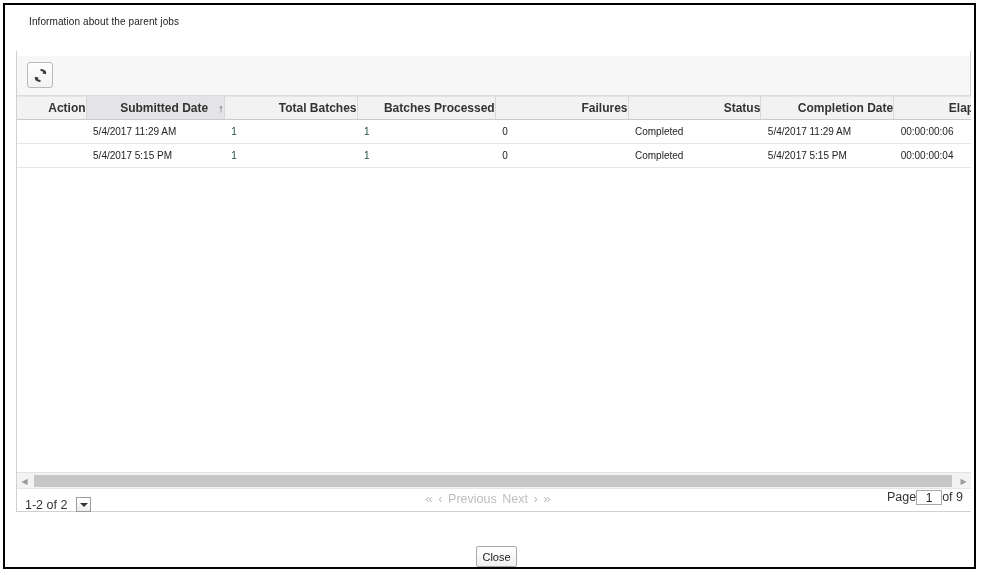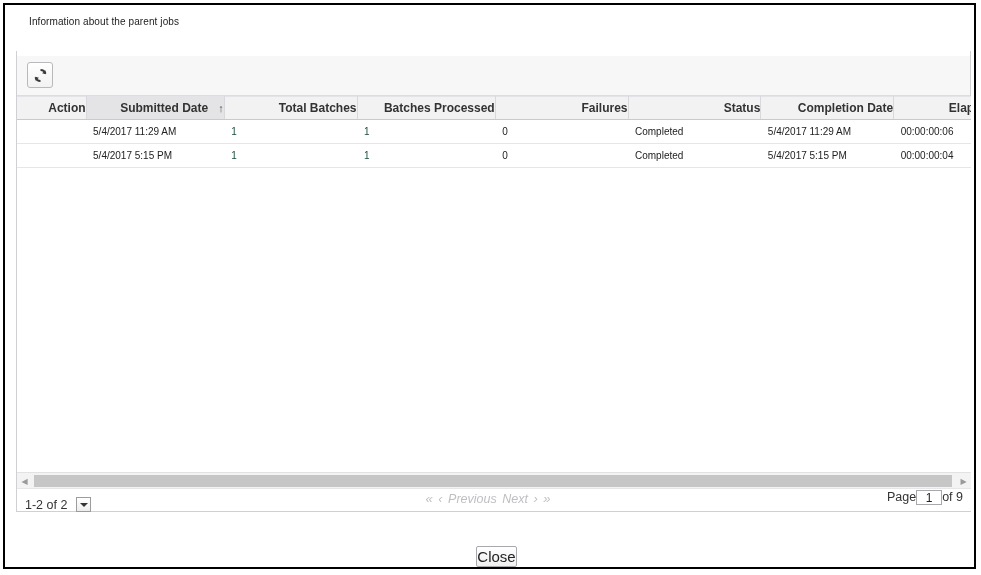--- a/index.html
+++ b/index.html
@@ -212,21 +212,20 @@
   }
   #pager-nav {
     position: absolute;
     left: 0;
     right: 12px;
     top: 2px;
     text-align: center;
     color: #bfbfc3;
     font-size: 12.5px;
     white-space: nowrap;
-    font-style: italic;
   }
   #pager-nav span {
     margin: 0 1px;
     cursor: default;
   }
   #pager-nav .chev { font-size: 13px; }
   #page-number-box {
     position: absolute;
     right: 8px;
     top: 1px;
@@ -253,21 +252,21 @@
     position: absolute;
     left: 471px;
     top: 541px;
     width: 41px;
     height: 21px;
     box-sizing: border-box;
     background: linear-gradient(#ffffff, #f0f0f0);
     border: 1px solid #a9a9ad;
     border-radius: 2px;
     font-family: "Liberation Sans", sans-serif;
-    font-size: 15px;
+    font-size: 11px;
     color: #222222;
     cursor: pointer;
     padding: 0;
   }
 </style>
 </head>
 <body>
 
 <div id="window-frame">
 

